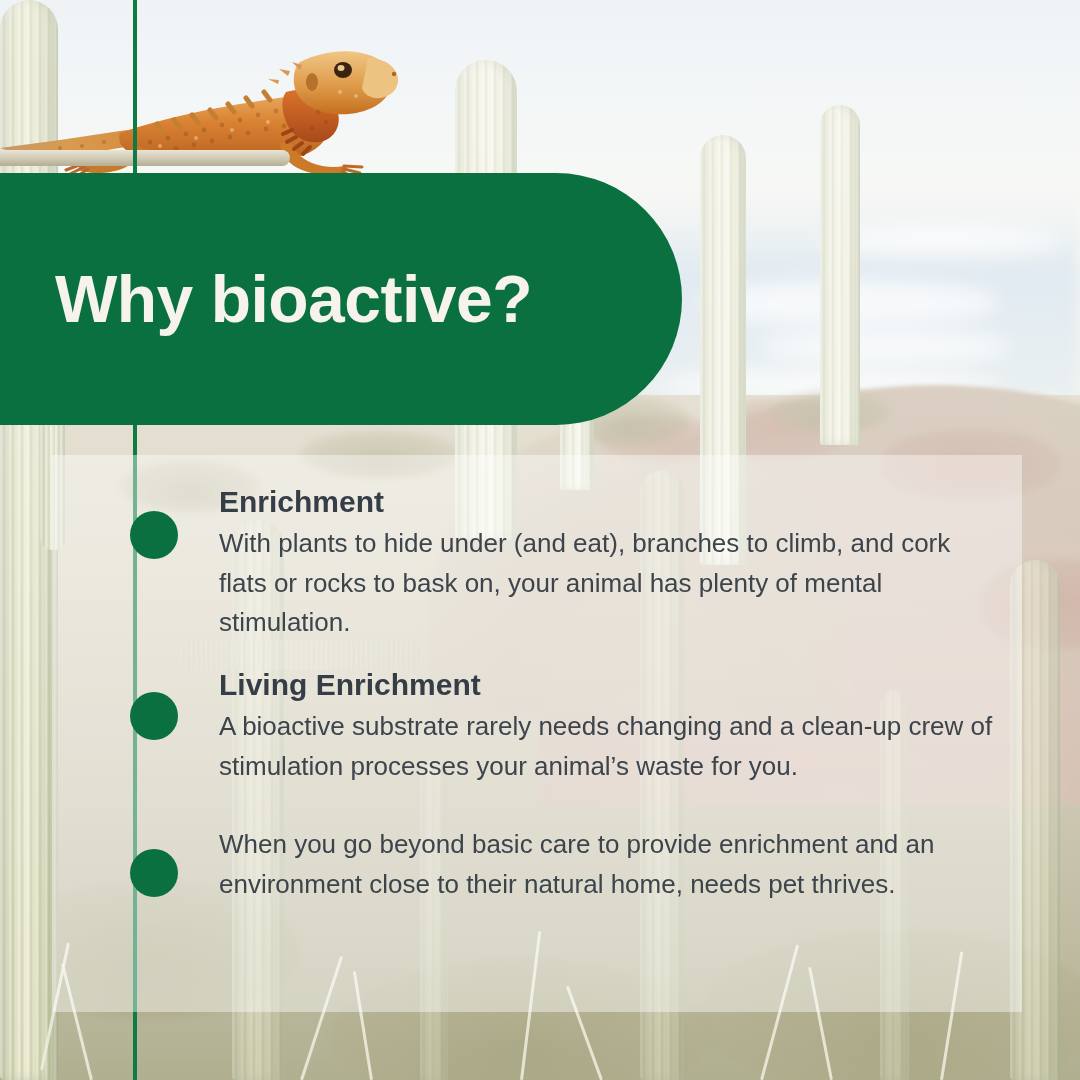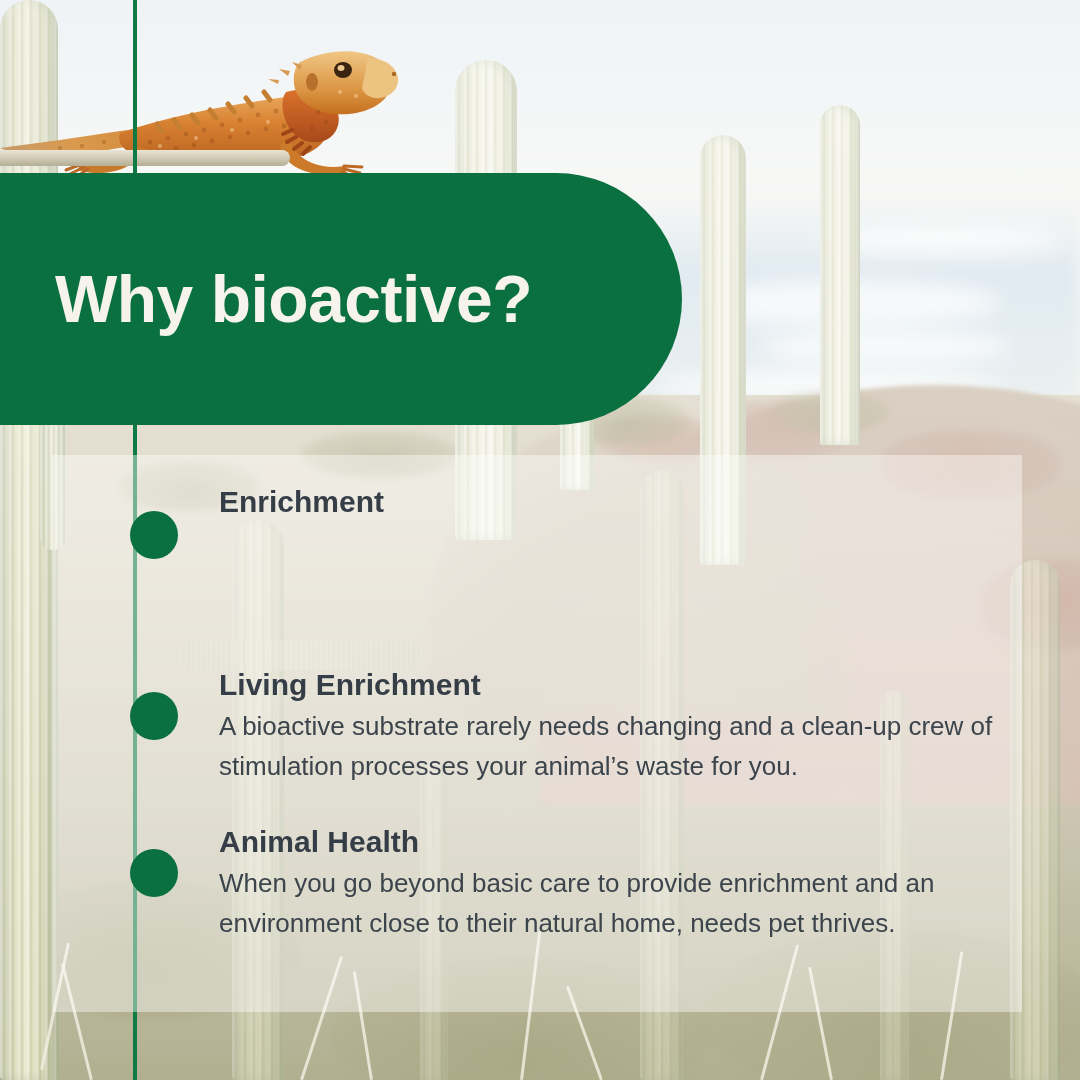--- a/index.html
+++ b/index.html
@@ -392,34 +392,34 @@
   </div>
 
   <div class="content-panel"></div>
 
   <div class="bullets">
 
     <div class="bullet-item" style="top:30px;">
       <div class="dot" style="top:26px;"></div>
       <div class="bullet-text">
         <p class="bullet-title">Enrichment</p>
+        <p class="bullet-desc">With plants to hide under (and eat), branches to climb, and cork flats or rocks to bask on, your animal has plenty of mental stimulation.</p>
       </div>
     </div>
 
     <div class="bullet-item" style="top:213px;">
       <div class="dot" style="top:24px;"></div>
       <div class="bullet-text">
         <p class="bullet-title">Living Enrichment</p>
         <p class="bullet-desc">A bioactive substrate rarely needs changing and a clean-up crew of stimulation processes your animal’s waste for you.</p>
       </div>
     </div>
 
     <div class="bullet-item" style="top:370px;">
       <div class="dot" style="top:24px;"></div>
       <div class="bullet-text">
-        <p class="bullet-title">Animal Health</p>
         <p class="bullet-desc">When you go beyond basic care to provide enrichment and an environment close to their natural home, needs pet thrives.</p>
       </div>
     </div>
 
   </div>
 
 </div>
 
 </body></html>

